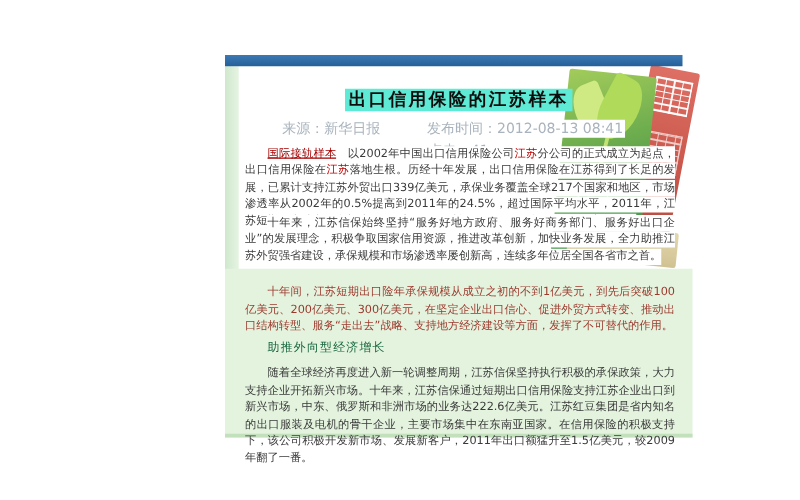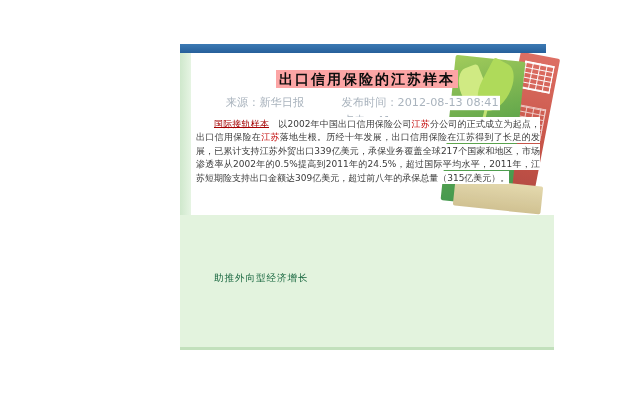--- a/index.html
+++ b/index.html
@@ -34,21 +34,21 @@
   .grid-a{left:6px;top:8px;width:28px;height:26px;}
   .grid-b{left:8px;top:52px;width:26px;height:30px;opacity:.7;}
   .cover-tan{position:absolute;left:8px;top:128px;width:88px;height:28px;transform:rotate(6deg);
           background:linear-gradient(#e2d6a8,#cdbd8a);border-radius:2px;}
   .service-label{position:absolute;left:16px;top:98px;color:#b7d4ea;font-size:10px;
           font-style:italic;z-index:1;}
 
   
   .title{position:absolute;left:0;top:18px;width:100%;text-align:center;z-index:4;
           font-size:14px;font-weight:bold;color:#0d0d0d;letter-spacing:2px;}
-  .title span{background:#fca5a5;padding:1px 3px;text-align:right;}
+  .title span{background:#5eead4;padding:1px 3px;text-align:right;}
   .meta{position:absolute;left:0;top:41px;width:100%;text-align:center;z-index:4;
           font-size:14px;color:#a9b3bd;}
   .meta span{background:#ffffff;padding:0 2px;display:inline-block;transform:scale(.8);}
 
   .para{position:absolute;left:16px;width:344px;font-size:9px;line-height:13.5px;
           text-align:justify;color:#3a3a3a;text-indent:2em;z-index:4;}
   .strip span{background:#ffffff;padding:1.5px 0;}
   .p1{top:64px;}
   .p2{top:119px;}
   .seg-normal{color:#3a3a3a;}
@@ -96,19 +96,28 @@
     </div>
 
     <div class="meta">
       <span>来源：新华日报</span>
       <span>发布时间：2012-08-13 08:41</span>
       <span>点击：41</span>
     </div>
 
     <div class="para strip p1"><span class="seg-lead">国际接轨样本</span><span class="seg-normal">　以2002年中国出口信用保险公司</span><span class="seg-link">江苏</span><span class="seg-normal">分公司的正式成立为起点，出口信用保险在</span><span class="seg-link">江苏</span><span class="seg-normal">落地生根。历经十年发展，出口信用保险在江苏得到了长足的发展，已累计支持江苏外贸出口339亿美元，承保业务覆盖全球217个国家和地区，市场渗透率从2002年的0.5%提高到2011年的24.5%，超过国际平均水平，2011年，江苏短期险支持出口金额达309亿美元，超过前八年的承保总量（315亿美元）。</span></div>
 
+    <div class="para strip p2">
+      <span>十年来，江苏信保始终坚持“服务好地方政府、服务好商务部门、服务好出口企业”的发展理念，积极争取国家信用资源，推进改革创新，加快业务发展，全力助推江苏外贸强省建设，承保规模和市场渗透率屡创新高，连续多年位居全国各省市之首。</span>
+    </div>
 
     <div class="green-section">
+      <div class="para p3">
+        <span>十年间，江苏短期出口险年承保规模从成立之初的不到1亿美元，到先后突破100亿美元、200亿美元、300亿美元，在坚定企业出口信心、促进外贸方式转变、推动出口结构转型、服务“走出去”战略、支持地方经济建设等方面，发挥了不可替代的作用。</span>
+      </div>
       <div class="subheading">助推外向型经济增长</div>
+      <div class="para p4">
+        <span>随着全球经济再度进入新一轮调整周期，江苏信保坚持执行积极的承保政策，大力支持企业开拓新兴市场。十年来，江苏信保通过短期出口信用保险支持江苏企业出口到新兴市场，中东、俄罗斯和非洲市场的业务达222.6亿美元。江苏红豆集团是省内知名的出口服装及电机的骨干企业，主要市场集中在东南亚国家。在信用保险的积极支持下，该公司积极开发新市场、发展新客户，2011年出口额猛升至1.5亿美元，较2009年翻了一番。</span>
+      </div>
     </div>
 
   </div>
 </div>
 
 </body></html>

